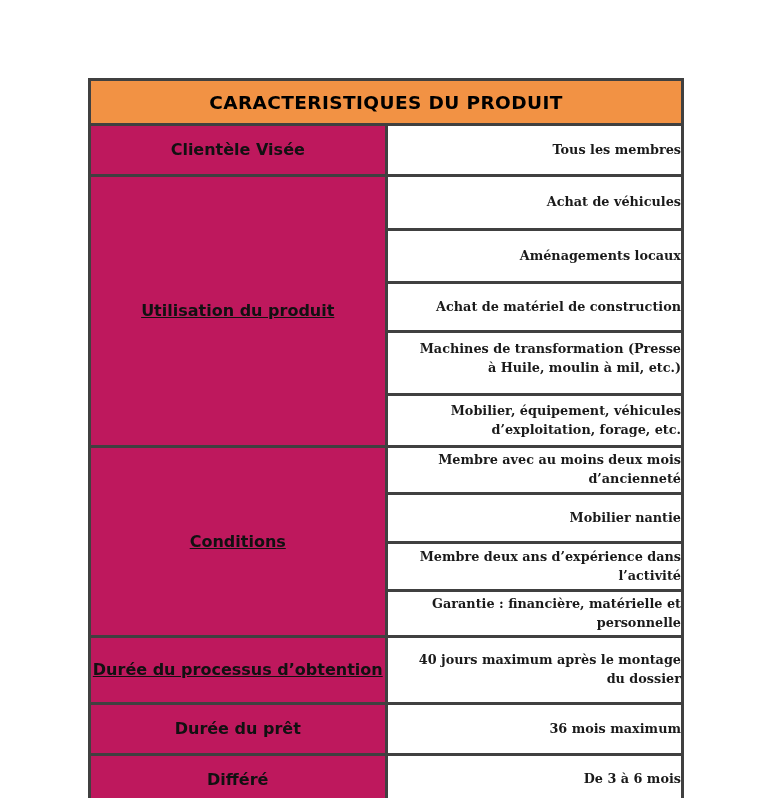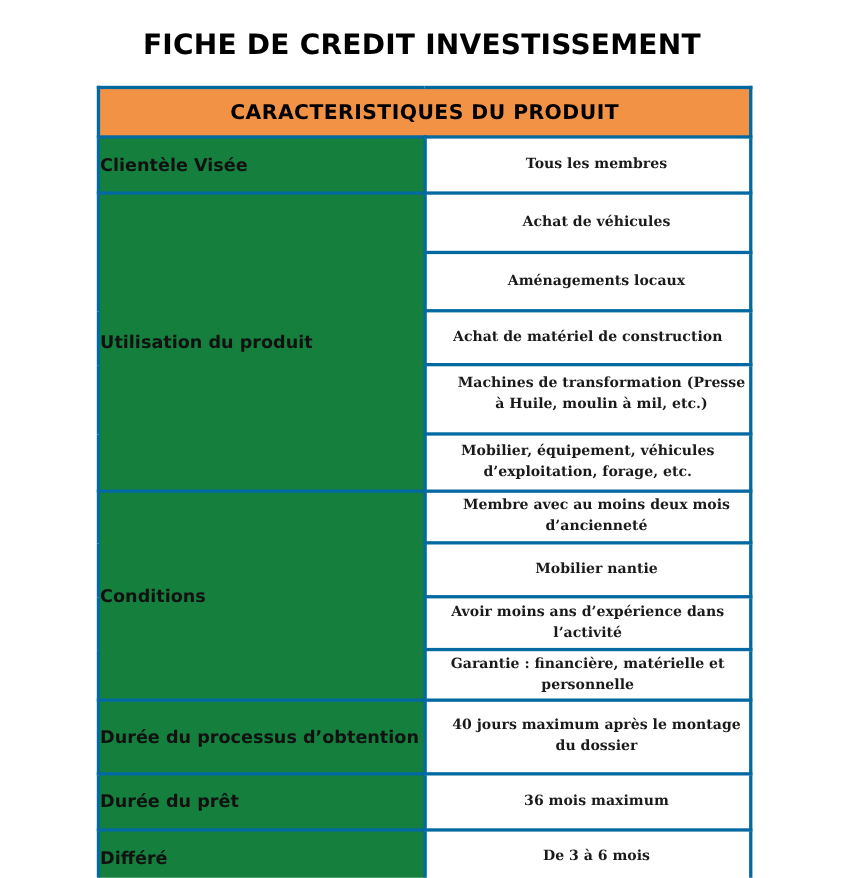--- a/index.html
+++ b/index.html
@@ -41,87 +41,86 @@
     position: absolute;
     left: 88px;
     top: 78px;
     width: 596px;
     border-collapse: collapse;
     table-layout: fixed;
     background: #ffffff;
   }
   .fiche-table td,
   .fiche-table th {
-    border: 3px solid #0369a1;
+    border: 3px solid #404040;
     padding: 0;
     vertical-align: middle;
   }
 
   
   .table-head {
     background: #F29244;
     text-align: center;
     font-family: "DejaVu Sans", sans-serif;
     font-weight: bold;
     font-size: 18.5px;
     letter-spacing: 0.4px;
     height: 42px;
     color: #000000;
   }
 
   
   .label-cell {
     width: 160px;
-    background: #15803d;
+    background: #be185d;
     font-family: "DejaVu Sans", sans-serif;
     font-weight: bold;
     font-size: 16px;
     line-height: 1.12;
     color: #111111;
     padding: 2px 0 2px 8px;
     vertical-align: middle;
-    text-align: left;
+    text-align: center;
   }
-  .label-cell.vcenter { vertical-align: middle; }
+  .label-cell.vcenter { vertical-align: middle; text-decoration: underline; }
 
   
   .value-cell {
     background: #ffffff;
     font-family: "DejaVu Serif", serif;
     font-weight: bold;
     font-size: 12.8px;
     line-height: 1.45;
     color: #1a1a1a;
     padding: 4px 6px 4px 10px;
     vertical-align: middle;
-    text-align: center;
+    text-align: right;
   }
   .value-cell.pad-more { padding-left: 16px; }
   .value-cell.topalign { vertical-align: top; padding-top: 7px; padding-left: 25px; }
 
   .h-clientele  { height: 48px; }
   .h-sub-1      { height: 51px; }
   .h-sub-2      { height: 50px; }
   .h-sub-3      { height: 46px; }
   .h-sub-4      { height: 53px; }
   .h-sub-5      { height: 49px; }
   .h-cond-1     { height: 44px; }
   .h-cond-2     { height: 46px; }
   .h-cond-3     { height: 45px; }
   .h-cond-4     { height: 43px; }
-  .h-duree-proc { height: 64px; }
+  .h-duree-proc { height: 64px; text-decoration: underline; }
   .h-duree-pret { height: 48px; }
   .h-differe    { height: 47px; }
 </style>
 </head>
 <body>
 
 <div class="page">
 
-  <div class="doc-title">FICHE DE CREDIT INVESTISSEMENT</div>
 
   <table class="fiche-table">
     <tbody>
 
       <tr>
         <td colspan="2" class="table-head">CARACTERISTIQUES DU PRODUIT</td>
       </tr>
 
       <tr>
         <td class="label-cell h-clientele">Clientèle Visée</td>
@@ -146,21 +145,21 @@
       </tr>
 
       <tr>
         <td class="label-cell vcenter" rowspan="4">Conditions</td>
         <td class="value-cell pad-more h-cond-1">Membre avec au moins deux mois d’ancienneté</td>
       </tr>
       <tr>
         <td class="value-cell pad-more h-cond-2">Mobilier nantie</td>
       </tr>
       <tr>
-        <td class="value-cell h-cond-3">Avoir moins ans d’expérience dans l’activité</td>
+        <td class="value-cell h-cond-3">Membre deux ans d’expérience dans l’activité</td>
       </tr>
       <tr>
         <td class="value-cell h-cond-4">Garantie : financière, matérielle  et personnelle</td>
       </tr>
 
       <tr>
         <td class="label-cell h-duree-proc">Durée du processus d’obtention</td>
         <td class="value-cell pad-more">40 jours maximum après le montage du dossier</td>
       </tr>
 

